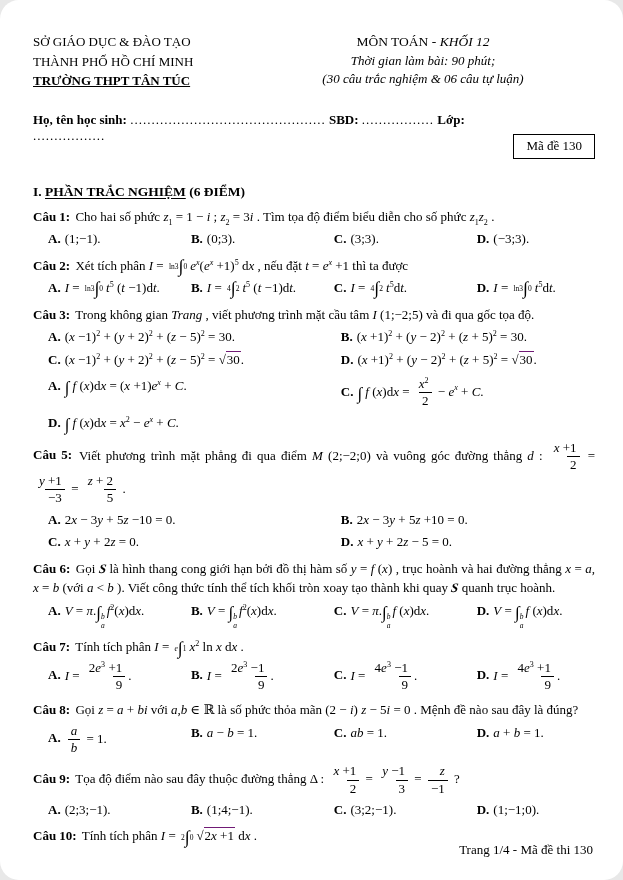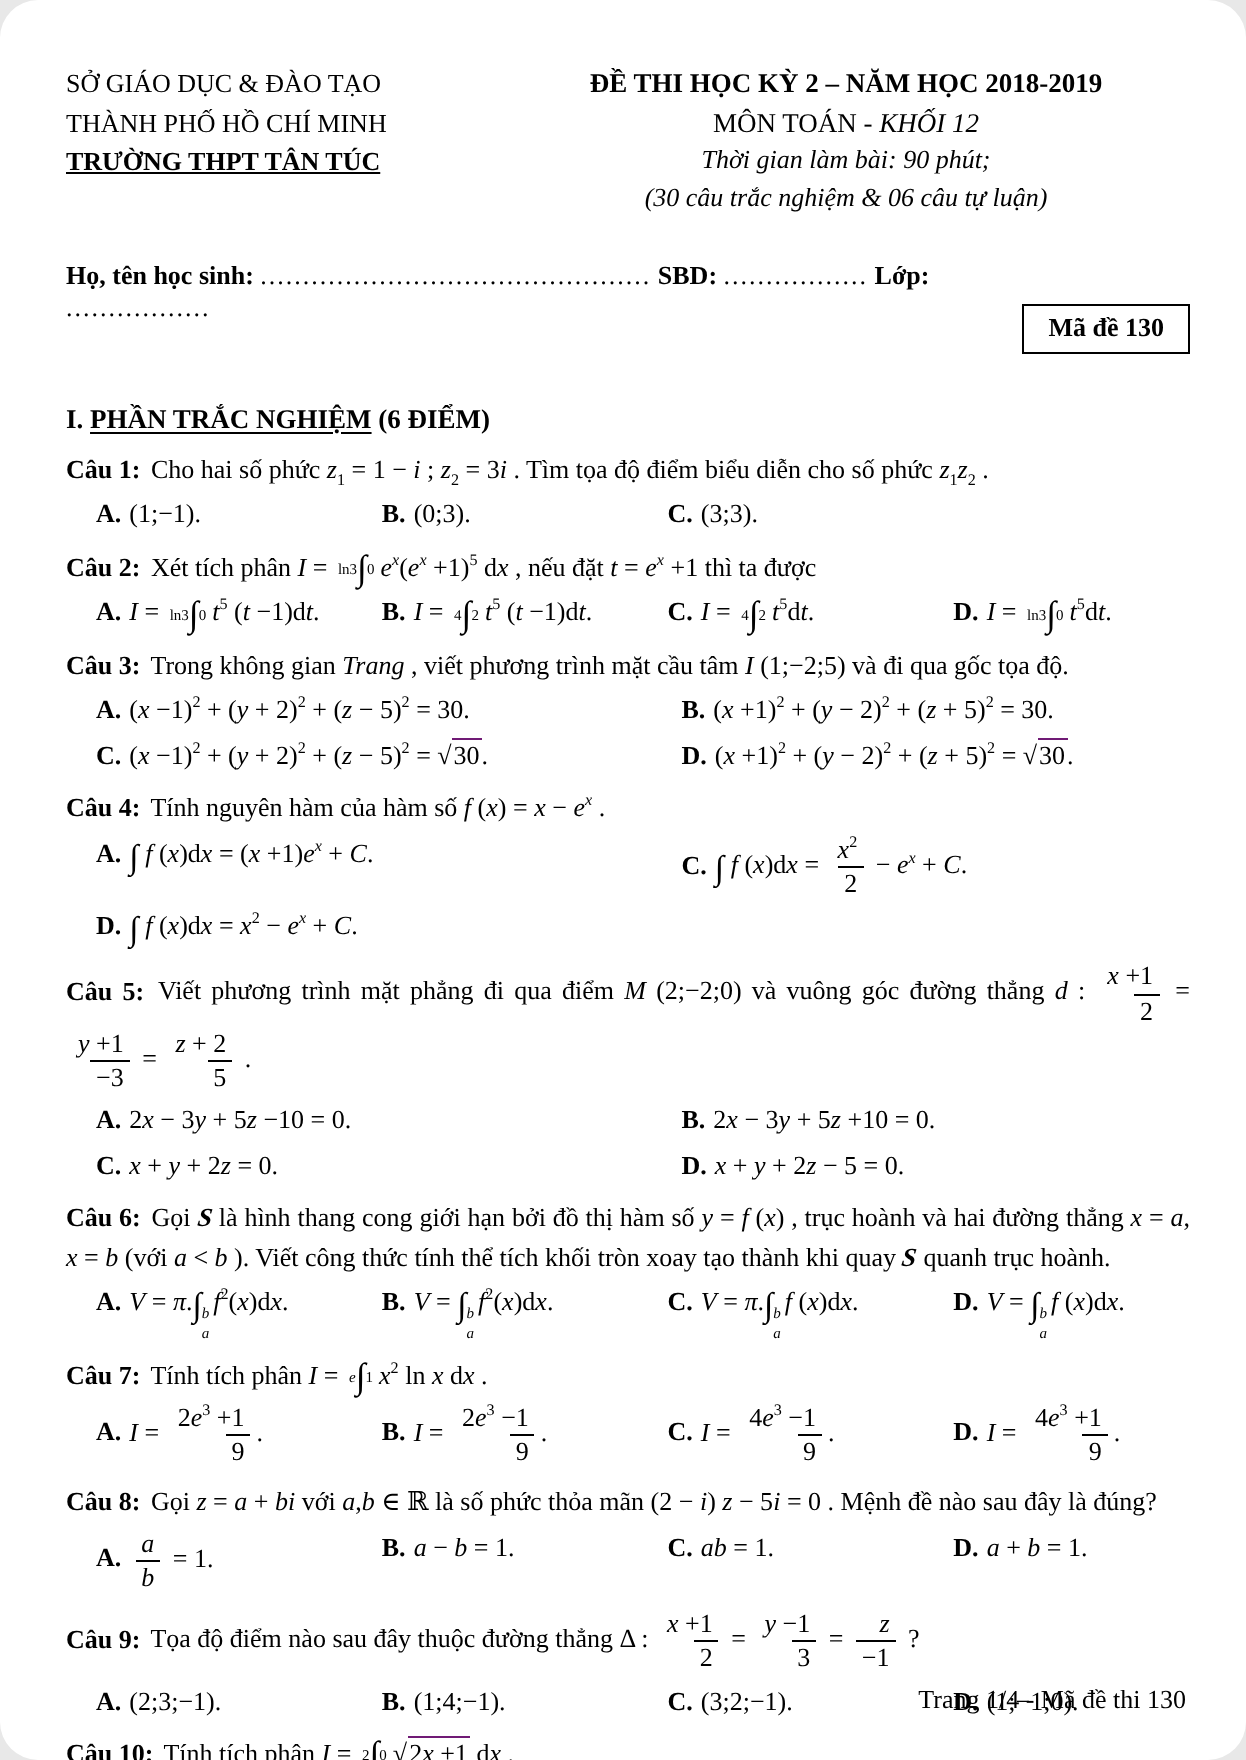--- a/index.html
+++ b/index.html
@@ -15,21 +15,21 @@
   .hdr-right { flex:1; text-align:center; line-height:1.45; }
   .school { font-weight:bold; text-decoration:underline; }
   .exam-title { font-weight:bold; font-size:13.5px; white-space:nowrap; }
   .subject { font-weight:normal; font-size:13.5px; }
   .subject .blk { font-style:italic; }
   .time, .note { font-style:italic; }
   
   .stu { display:flex; align-items:center; margin-top:7px; }
   .stu .lbl { font-weight:bold; white-space:nowrap; }
   .stu .dots { letter-spacing:1px; overflow:hidden; white-space:nowrap; }
-  .code-box { border:1.6px solid #000; padding:3px 12px 4px; font-weight:bold; margin-left:10px; white-space:nowrap;margin-top:36px; }
+  .code-box { border:1.6px solid #000; padding:3px 12px 4px; font-weight:normal; margin-left:10px; white-space:nowrap;margin-top:36px; }
   
   .section { margin-top:25px; font-weight:bold; font-size:13.5px; }
   .section u { text-underline-offset:2px; }
   
   .q { margin-top:7px; }
   .qtext { line-height:1.5; text-align:justify; }
   .qlabel { margin-right:2px; }
   .opts { display:grid; padding-left:15px; column-gap:8px; row-gap:3px; margin-top:3px; }
   .cols4 { grid-template-columns:1.14fr 1.14fr 1.14fr 1fr; }
   .cols2 { grid-template-columns:1.12fr 1fr; }
@@ -57,21 +57,20 @@
 
 <div class="page">
 
   <div class="hdr">
     <div class="hdr-left">
       <div>SỞ GIÁO DỤC &amp; ĐÀO TẠO</div>
       <div>THÀNH PHỐ HỒ CHÍ MINH</div>
       <div class="school">TRƯỜNG THPT TÂN TÚC</div>
     </div>
     <div class="hdr-right">
-      <div class="exam-title">ĐỀ THI HỌC KỲ 2 – NĂM HỌC 2018-2019</div>
       <div class="subject"><span>MÔN TOÁN - </span><span class="blk">KHỐI 12</span></div>
       <div class="time">Thời gian làm bài: 90 phút;</div>
       <div class="note">(30 câu trắc nghiệm &amp; 06 câu tự luận)</div>
     </div>
   </div>
 
   <div class="stu">
     <div class="stu-line">
       <span class="lbl">Họ, tên học sinh:</span>
       <span class="dots">..............................................</span>
@@ -89,20 +88,21 @@
     <span>(6 ĐIỂM)</span>
   </div>
 
   <div>
       <div class="q">
         <div class="qtext"><b class="qlabel">Câu 1:</b> Cho hai số phức <i>z</i><sub>1</sub> = 1 − <i>i</i> ; <i>z</i><sub>2</sub> = 3<i>i</i> . Tìm tọa độ điểm biểu diễn cho số phức <i>z</i><sub>1</sub><i>z</i><sub>2</sub> .</div>
         <div class="opts cols4">
           <div class="opt"><span class="olabel">A.</span>(1;−1).</div>
           <div class="opt"><span class="olabel">B.</span>(0;3).</div>
           <div class="opt"><span class="olabel">C.</span>(3;3).</div>
+          <div class="opt"><span class="olabel">D.</span>(−3;3).</div>
         </div>
       </div>
       <div class="q">
         <div class="qtext"><b class="qlabel">Câu 2:</b> Xét tích phân <i>I</i> = <span class="int">
             <span class="t">ln3</span>
             <span class="s">∫</span>
             <span class="b">0</span>
           </span><i>e</i><sup><i>x</i></sup>(<i>e</i><sup><i>x</i></sup> +1)<sup>5</sup> d<i>x</i> , nếu đặt <i>t</i> = <i>e</i><sup><i>x</i></sup> +1 thì ta được</div>
         <div class="opts cols4">
           <div class="opt"><span class="olabel">A.</span><i>I</i> = <span class="int">
@@ -130,21 +130,20 @@
       <div class="q">
         <div class="qtext"><b class="qlabel">Câu 3:</b> Trong không gian <i>Trang</i> , viết phương trình mặt cầu tâm <i>I</i> (1;−2;5) và đi qua gốc tọa độ.</div>
         <div class="opts cols2">
           <div class="opt"><span class="olabel">A.</span>(<i>x</i> −1)<sup>2</sup> + (<i>y</i> + 2)<sup>2</sup> + (<i>z</i> − 5)<sup>2</sup> = 30.</div>
           <div class="opt"><span class="olabel">B.</span>(<i>x</i> +1)<sup>2</sup> + (<i>y</i> − 2)<sup>2</sup> + (<i>z</i> + 5)<sup>2</sup> = 30.</div>
           <div class="opt"><span class="olabel">C.</span>(<i>x</i> −1)<sup>2</sup> + (<i>y</i> + 2)<sup>2</sup> + (<i>z</i> − 5)<sup>2</sup> = <span class="sqrt">√<span class="rad">30</span></span>.</div>
           <div class="opt"><span class="olabel">D.</span>(<i>x</i> +1)<sup>2</sup> + (<i>y</i> − 2)<sup>2</sup> + (<i>z</i> + 5)<sup>2</sup> = <span class="sqrt">√<span class="rad">30</span></span>.</div>
         </div>
       </div>
       <div class="q">
-        <div class="qtext"><b class="qlabel">Câu 4:</b> Tính nguyên hàm của hàm số <i>f</i> (<i>x</i>) = <i>x</i> − <i>e</i><sup><i>x</i></sup> .</div>
         <div class="opts cols2">
           <div class="opt"><span class="olabel">A.</span><span class="isym">∫</span> <i>f</i> (<i>x</i>)d<i>x</i> = (<i>x</i> +1)<i>e</i><sup><i>x</i></sup> + <i>C</i>.</div>
           <div class="opt"><span class="olabel">C.</span><span class="isym">∫</span> <i>f</i> (<i>x</i>)d<i>x</i> = <span class="frac">
               <span class="n"><i>x</i><sup>2</sup></span>
               <span class="d">2</span>
             </span> − <i>e</i><sup><i>x</i></sup> + <i>C</i>.</div>
           <div class="opt"><span class="olabel">D.</span><span class="isym">∫</span> <i>f</i> (<i>x</i>)d<i>x</i> = <i>x</i><sup>2</sup> − <i>e</i><sup><i>x</i></sup> + <i>C</i>.</div>
         </div>
       </div>
       <div class="q">

